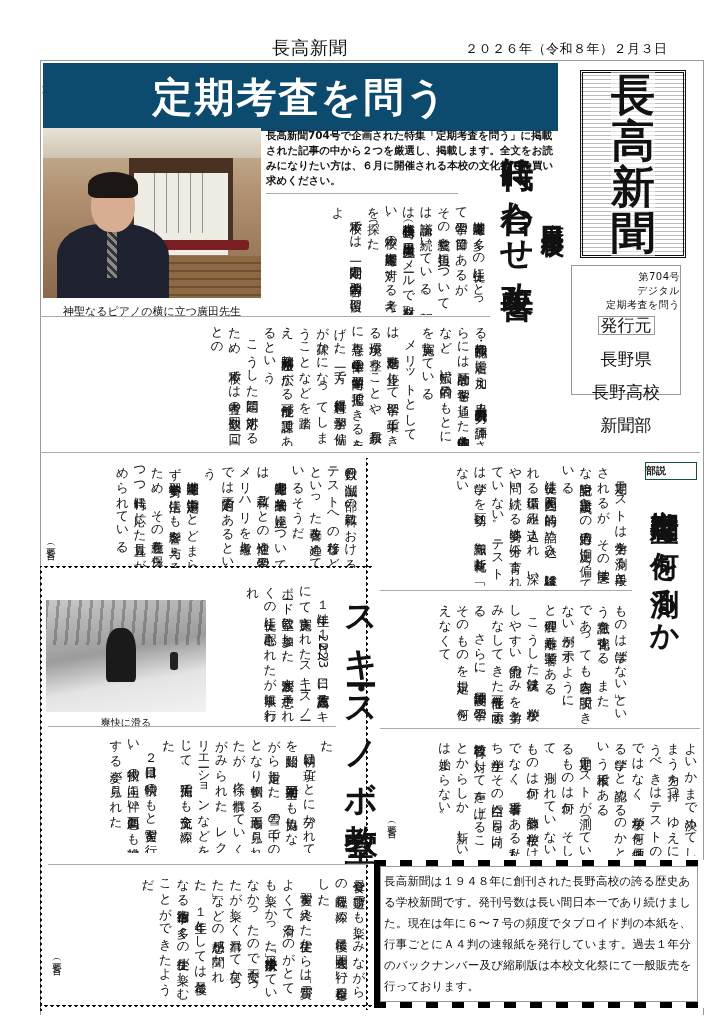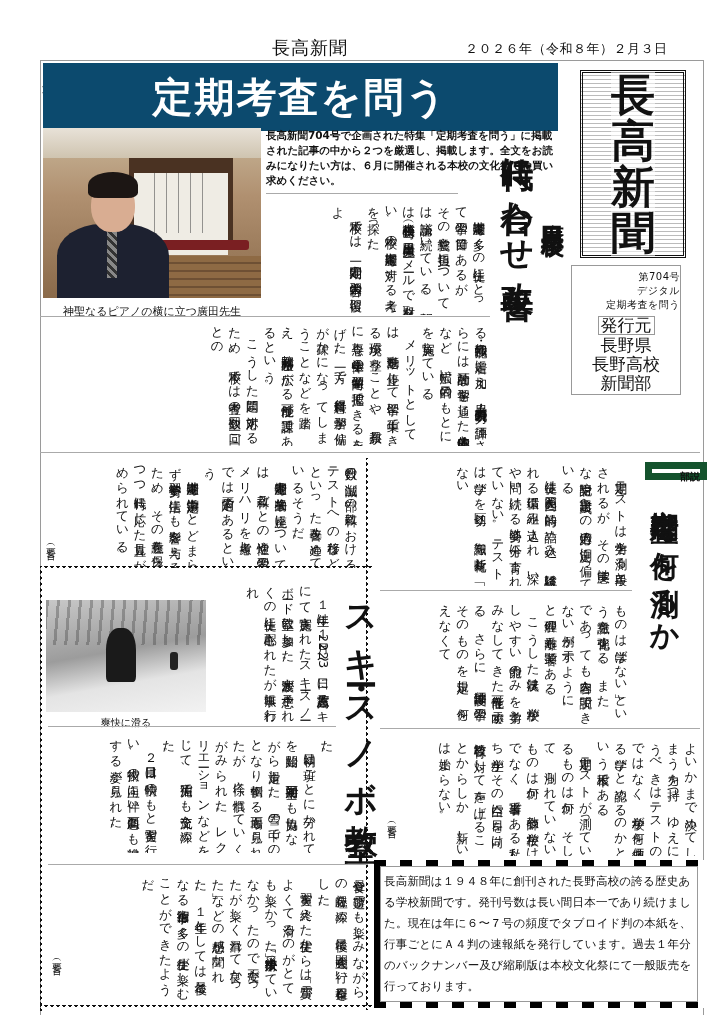--- a/index.html
+++ b/index.html
@@ -18,21 +18,21 @@
   .headline-box { left: 43px; top: 63px; width: 515px; height: 68px; background: #0c4a6e; display: flex; align-items: center; justify-content: center; }
   .headline-box span { color: #fff; font-size: 40px; font-weight: bold; letter-spacing: 2px; font-family: "DejaVu Sans", sans-serif; }
 
   
   .logo { left: 580px; top: 70px; width: 106px; height: 188px; border: 3px double #111; background:
       repeating-linear-gradient(0deg, #fff 0px, #fff 3px, #bbb 3px, #bbb 4px); display: flex; flex-direction: column; align-items: center; justify-content: center; }
   .logo span { display: block; font-family: "DejaVu Serif", serif; font-weight: bold; font-size: 44px; line-height: 46px; color: #111; background: rgba(255,255,255,0.55); }
 
   .issue-box { left: 571px; top: 265px; width: 110px; height: 130px; border: 1px solid #999; text-align: center; padding-top: 4px; }
   .issue-box .small { font-size: 10px; line-height: 14px; letter-spacing: 0.5px; text-align: right; }
-  .issue-box .big { font-size: 17px; line-height: 17px; margin-top: 2px; }
+  .issue-box .big { font-size: 17px; line-height: 17px; margin-top: 16px; }
   .issue-box .big.first { border: 1px solid #999; display: inline-block; padding: 0 2px; margin-top: 4px; }
 
   
   .photo1 { left: 43px; top: 128px; width: 218px; height: 170px; overflow: hidden;
     background: linear-gradient(180deg, #c9b79a 0%, #b09070 40%, #8a6a4a 100%); }
   .photo1 .ceiling { position: absolute; left: 0; top: 0; width: 100%; height: 30px; background: linear-gradient(180deg, #e8e2d8, #cfc4b0); }
   .photo1 .frame { position: absolute; left: 86px; top: 30px; width: 104px; height: 92px; background: #4a3222; padding: 5px; }
   .photo1 .frame div { width: 100%; height: 100%; background: #efece4; }
   .photo1 .frame div::after { content: ""; display: block; margin: 10px 14px; height: 60px; background: repeating-linear-gradient(90deg, transparent 0 6px, #555 6px 7px, transparent 7px 12px); opacity: .6; }
   .photo1 .piano { position: absolute; left: 90px; top: 128px; width: 130px; height: 42px; background: repeating-linear-gradient(180deg, #8e6a44 0 6px, #6e5034 6px 8px); }
@@ -55,21 +55,21 @@
 
   .a1-col1 { left: 260px; top: 198px; width: 228px; height: 117px; }
   .a1-col2 { left: 40px; top: 318px; width: 450px; height: 128px; }
   .a1-col3 { left: 40px; top: 458px; width: 320px; height: 110px; }
   .rule-h { border-top: 1px solid #aaa; }
 
   
   .a2-col1 { left: 380px; top: 458px; width: 250px; height: 128px; }
   .a2-col2 { left: 380px; top: 596px; width: 250px; height: 128px; }
   .a2-col3 { left: 380px; top: 734px; width: 320px; height: 122px; }
-  .badge { left: 645px; top: 462px; width: 62px; height: 18px; border: 7px solid #14532d; font-size: 10px; text-align: right; line-height: 16px; font-weight: bold; }
+  .badge { left: 645px; top: 462px; width: 52px; height: 18px; border: 1px solid #14532d; font-size: 10px; text-align: left; line-height: 16px; font-weight: bold; }
   .a2-title { left: 645px; top: 486px; font-size: 29px; letter-spacing: 2px; }
 
   
   .zig-v { width: 6px; background:
       linear-gradient(135deg, #111 25%, transparent 25%) 0 0 / 6px 6px,
       linear-gradient(45deg, #111 25%, transparent 25%) 0 0 / 6px 6px; }
   .zig-h { height: 6px; background:
       linear-gradient(135deg, #111 25%, transparent 25%) 0 0 / 6px 6px,
       linear-gradient(225deg, #111 25%, transparent 25%) 0 0 / 6px 6px; }
 

